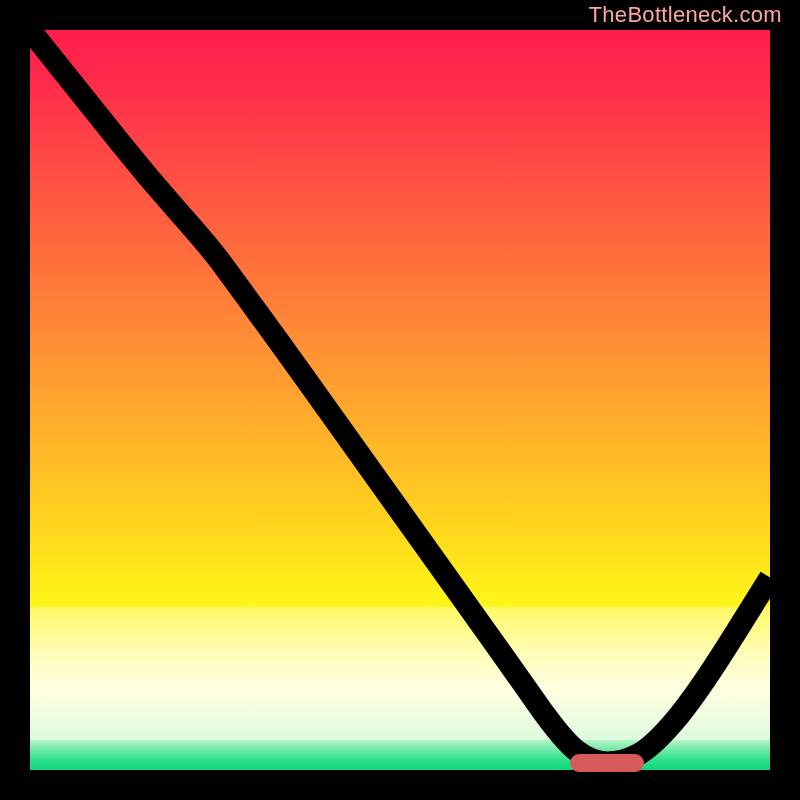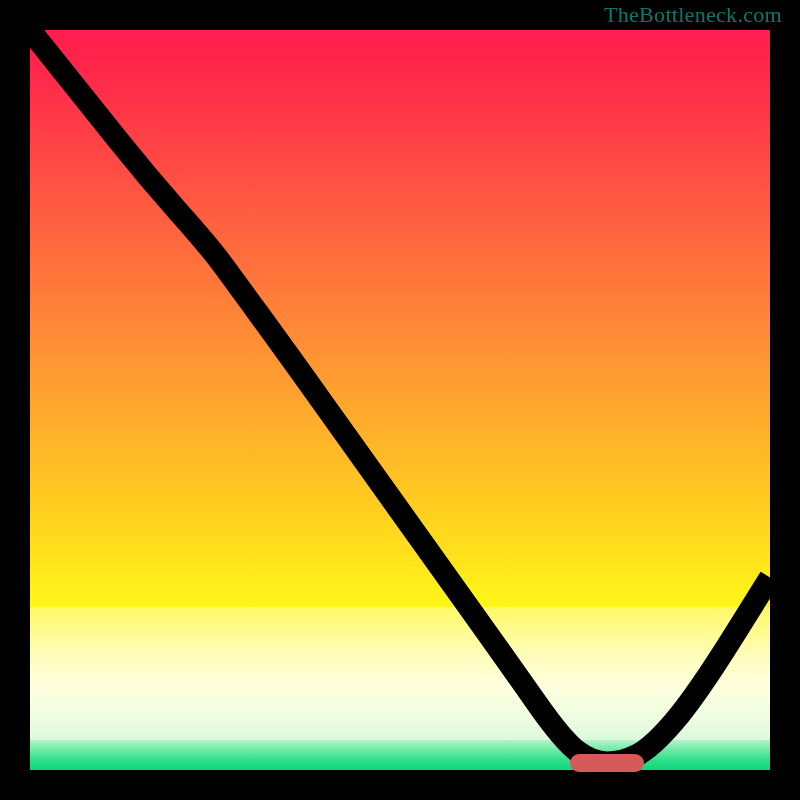--- a/index.html
+++ b/index.html
@@ -13,25 +13,24 @@
   .outer {
     position: relative;
     width: 800px;
     height: 800px;
     background: #000;
   }
   .attribution {
     position: absolute;
     top: 2px;
     right: 18px;
-    color: #0f766e;
+    color: #fca5a5;
     font-size: 22px;
     letter-spacing: 0.3px;
     font-weight: 400;
-    font-family: Liberation Serif, serif;
   }
   .plot {
     position: absolute;
     left: 30px;
     top: 30px;
     width: 740px;
     height: 740px;
     background: #000;
   }
   .gradient {

